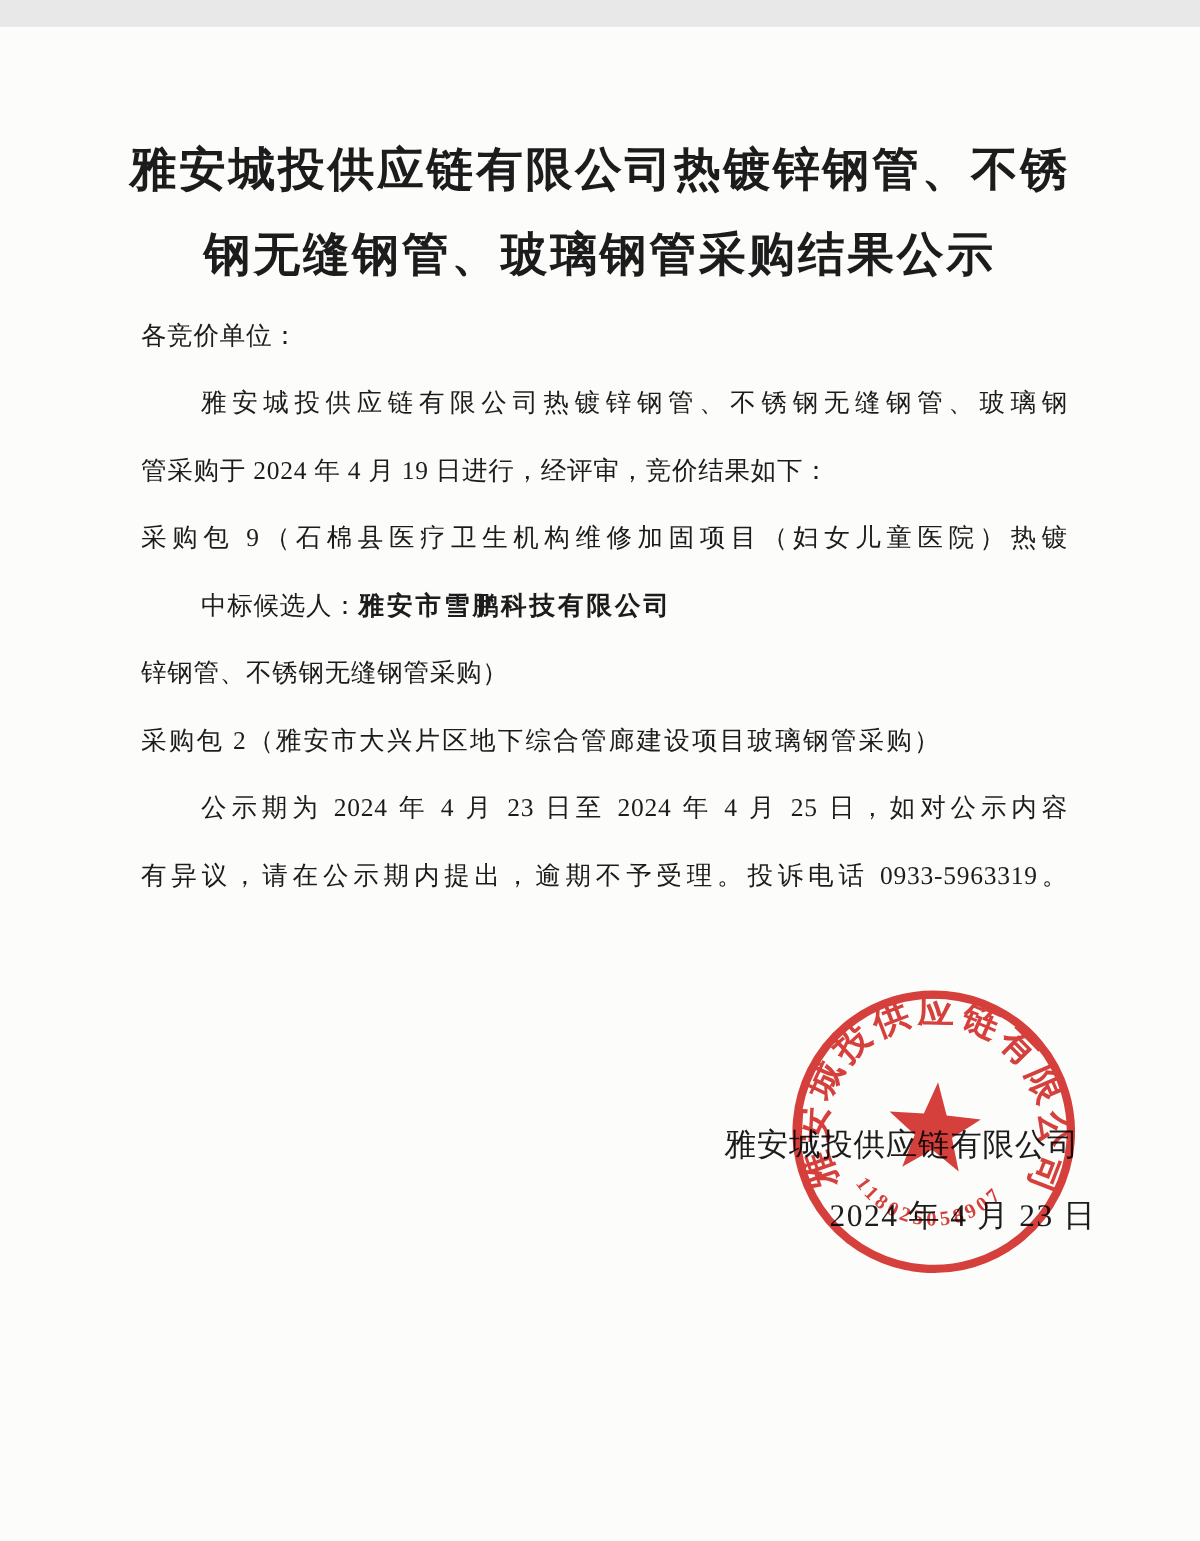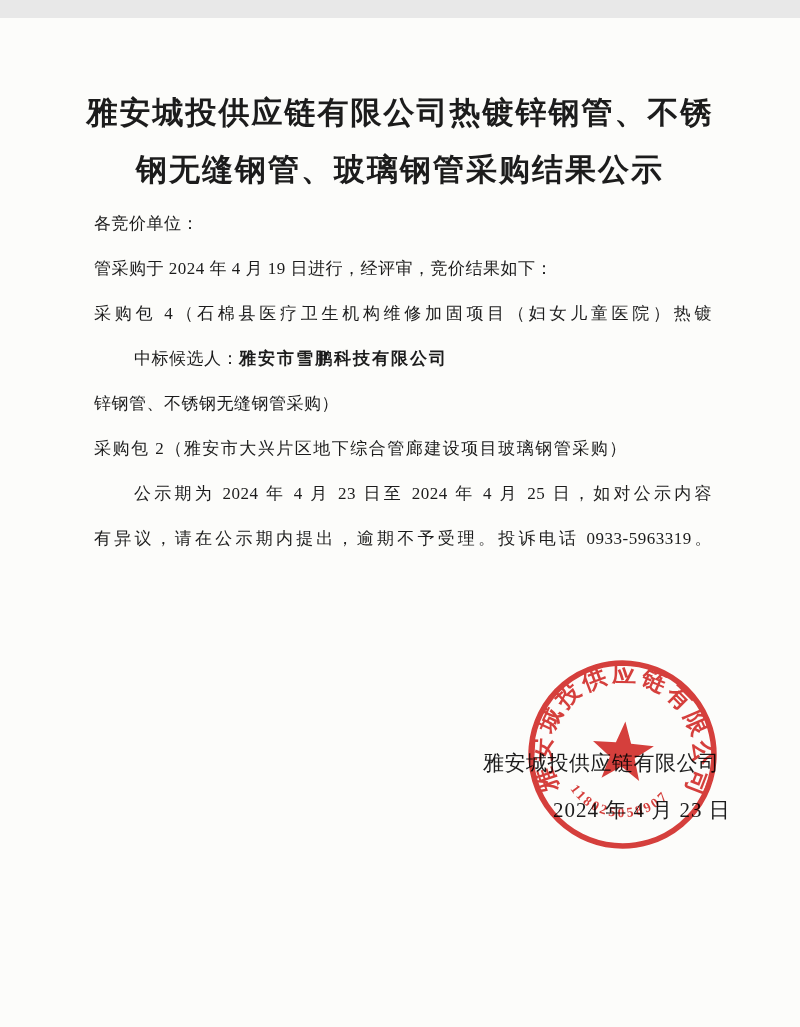--- a/index.html
+++ b/index.html
@@ -42,22 +42,23 @@
 
 <div class="page">
 
   <div class="title">
     <div>雅安城投供应链有限公司热镀锌钢管、不锈</div>
     <div>钢无缝钢管、玻璃钢管采购结果公示</div>
   </div>
 
   <div class="body">
     <div class="ln">各竞价单位：</div>
+    <div class="ln ind just">雅安城投供应链有限公司热镀锌钢管、不锈钢无缝钢管、玻璃钢</div>
     <div class="ln">管采购于 2024 年 4 月 19 日进行，经评审，竞价结果如下：</div>
-    <div class="ln just">采购包 4（石棉县医疗卫生机构维修加固项目（妇女儿童医院）热镀</div>
+    <div class="ln just">采购包 9（石棉县医疗卫生机构维修加固项目（妇女儿童医院）热镀</div>
     <div class="ln ind">
       <span>中标候选人：</span><span class="bold">雅安市雪鹏科技有限公司</span>
     </div>
     <div class="ln">锌钢管、不锈钢无缝钢管采购）</div>
     <div class="ln sp">采购包 2（雅安市大兴片区地下综合管廊建设项目玻璃钢管采购）</div>
     <div class="ln ind just">公示期为 2024 年 4 月 23 日至 2024 年 4 月 25 日，如对公示内容</div>
     <div class="ln just">有异议，请在公示期内提出，逾期不予受理。投诉电话 0933-5963319。</div>
   </div>
 
   <div class="sig-company">雅安城投供应链有限公司</div>

